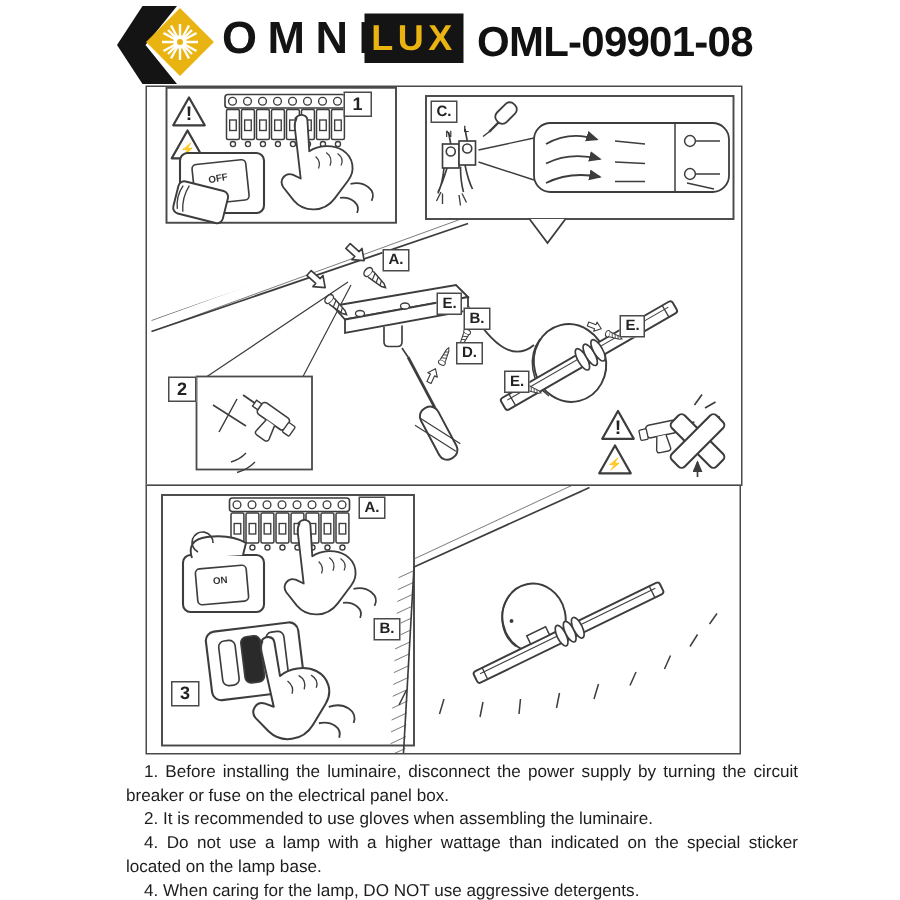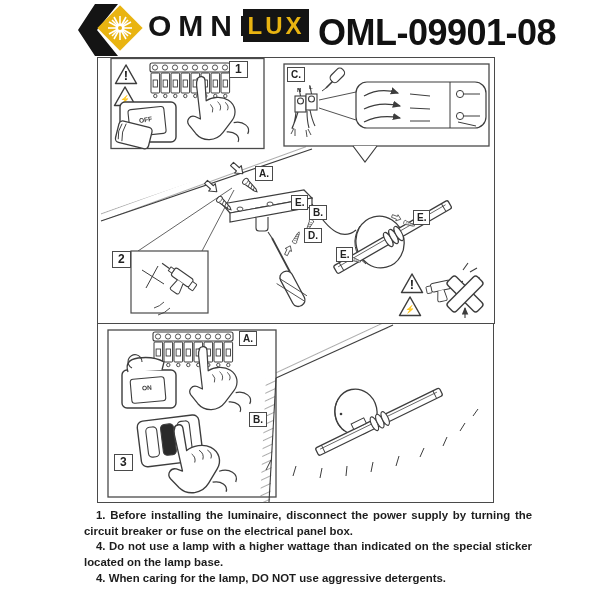--- a/index.html
+++ b/index.html
@@ -8,36 +8,36 @@
   
   .logo-chevron{position:absolute;left:78px;top:4px;}
   .logo-diamond{position:absolute;left:94px;top:2px;}
   .brand-primary{position:absolute;left:148px;top:9px;font-size:30px;font-weight:bold;
         letter-spacing:7px;color:#141414;}
   .lux-box{position:absolute;left:243px;top:9px;width:66px;height:33px;background:#141414;
         display:flex;align-items:center;justify-content:center;}
   .lux-box span{color:#e9b411;font-size:24px;font-weight:bold;letter-spacing:3px;}
   .brand-tagline{position:absolute;left:150px;top:42px;font-size:9px;font-weight:bold;
         letter-spacing:4.6px;color:#2a2a2a;white-space:nowrap;margin-top:25px;}
-  .model-title{position:absolute;left:318px;top:12px;font-size:36px;font-weight:bold;
+  .model-title{position:absolute;left:318px;top:12px;font-size:28px;font-weight:bold;
         letter-spacing:-0.5px;color:#111;white-space:nowrap;}
   
   .panel{position:absolute;background:#fff;border:1.4px solid #4a4a4a;}
   #panel-top{left:97px;top:57px;width:396px;height:265px;}
   #panel-bottom{left:97px;top:323px;width:395px;height:178px;}
   .panel svg{position:absolute;left:0;top:0;}
   .plabel{position:absolute;border:1.2px solid #4a4a4a;background:#fff;
         font-size:10px;font-weight:bold;line-height:13px;padding:0 3px;color:#222;z-index:5;}
   .plabel.big{font-size:12px;line-height:15px;padding:0 5px;}
   .switch-word{position:absolute;font-size:6.5px;font-weight:bold;color:#333;z-index:5;}
   .tiny-letter{position:absolute;font-size:6px;font-weight:bold;color:#333;z-index:5;}
   
   .instructions{position:absolute;left:84px;top:508px;width:448px;font-size:11.4px;
         line-height:1.38;color:#1d1d1d;}
-  .instructions p{margin:0;text-align:justify;text-indent:12px;font-weight:bold;}
+  .instructions p{margin:0;text-align:justify;text-indent:12px;}
   .instructions p.noj{text-align:left;}
 </style>
 </head>
 <body>
 
 <div class="page">
 
   <div>
     <svg class="logo-chevron" width="42" height="52" viewBox="0 0 42 52">
       <polygon points="40,0 17,0 0,26 17,52 40,52 19,26" fill="#141414"></polygon>
@@ -351,17 +351,18 @@
     </svg>
 
     <div class="plabel" style="left:141px;top:7px;">A.</div>
     <div class="plabel" style="left:151px;top:88px;">B.</div>
     <div class="plabel big" style="left:16px;top:130px;">3</div>
     <div class="switch-word" style="left:44px;top:60px;transform:rotate(-5deg);">ON</div>
   </div>
 
   <div class="instructions">
     <p>1. Before installing the luminaire, disconnect the power supply by turning the circuit breaker or fuse on the electrical panel box.</p>
+    <p class="noj">2. It is recommended to use gloves when assembling the luminaire.</p>
     <p>4. Do not use a lamp with a higher wattage than indicated on the special sticker located on the lamp base.</p>
     <p class="noj">4. When caring for the lamp, DO NOT use aggressive detergents.</p>
   </div>
 
 </div>
 
 </body></html>

